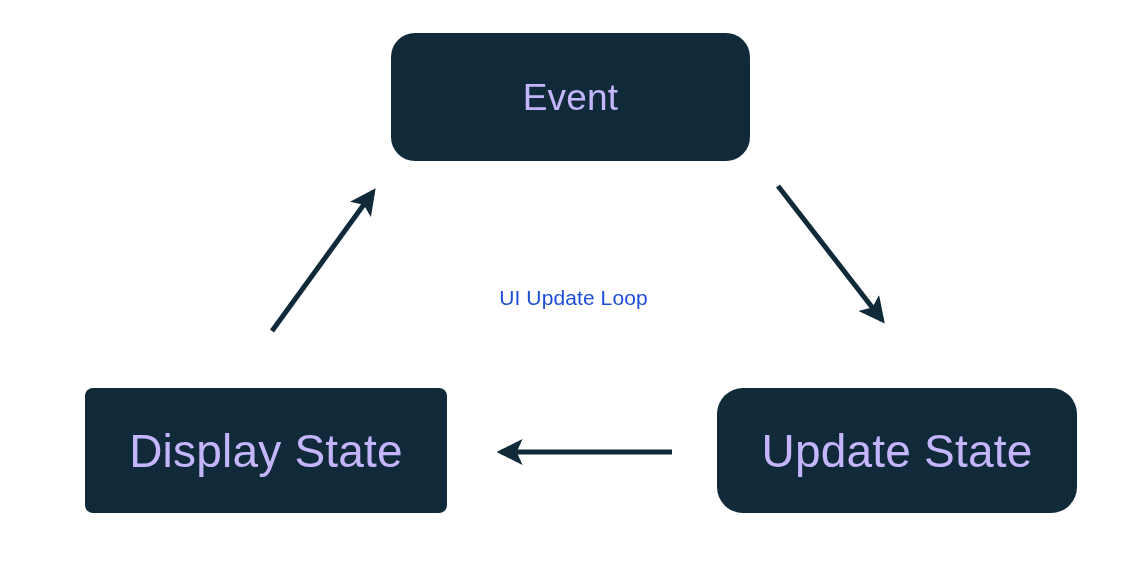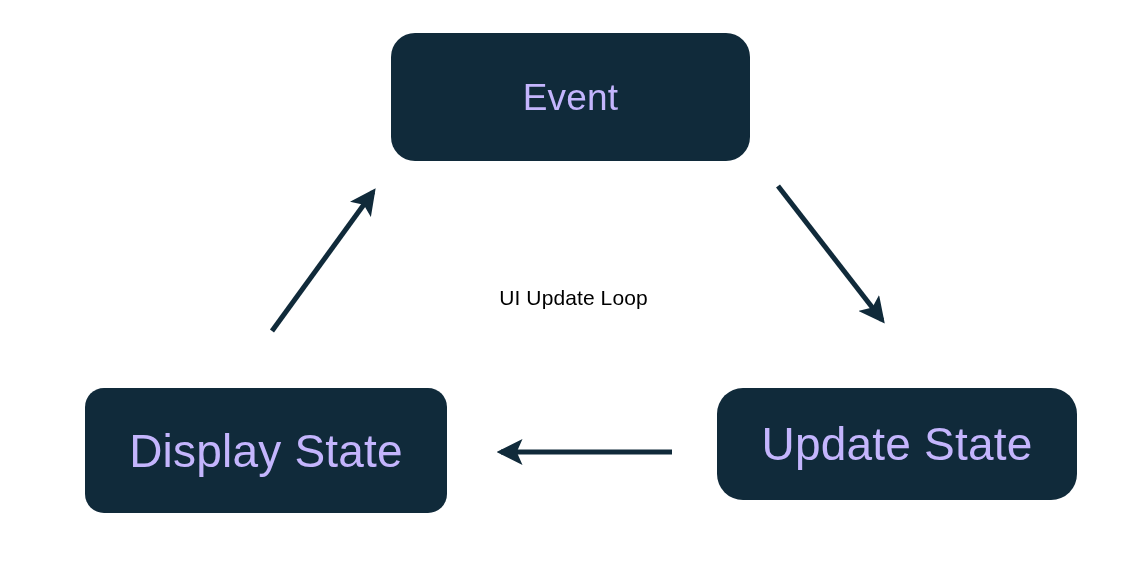--- a/index.html
+++ b/index.html
@@ -52,38 +52,38 @@
     height: 128px;
     font-size: 37px;
     border-radius: 24px;
   }
   #node-display-state {
     left: 85px;
     top: 388px;
     width: 362px;
     height: 125px;
     font-size: 46px;
-    border-radius: 19px;
+    border-radius: 8px;
   }
   #node-update-state {
     left: 717px;
     top: 388px;
     width: 360px;
-    height: 112px;
+    height: 125px;
     font-size: 46px;
     border-radius: 26px;
   }
   #loop-label {
     position: absolute;
     left: 0;
     top: 286px;
     width: 1147px;
     text-align: center;
     font-size: 21px;
-    color: #000000;
+    color: #1d4ed8;
     letter-spacing: 0.1px;
     white-space: nowrap;
   }
 </style>
 </head>
 <body>
 
 <div id="canvas">
 
   <svg id="edge-layer" viewBox="0 0 1147 576" width="1147" height="576" xmlns="http://www.w3.org/2000/svg">

